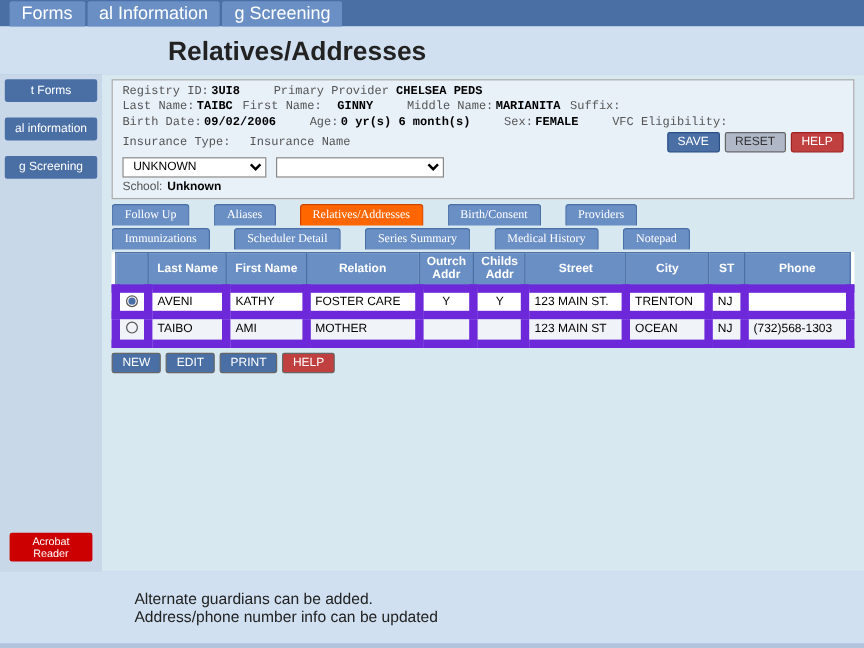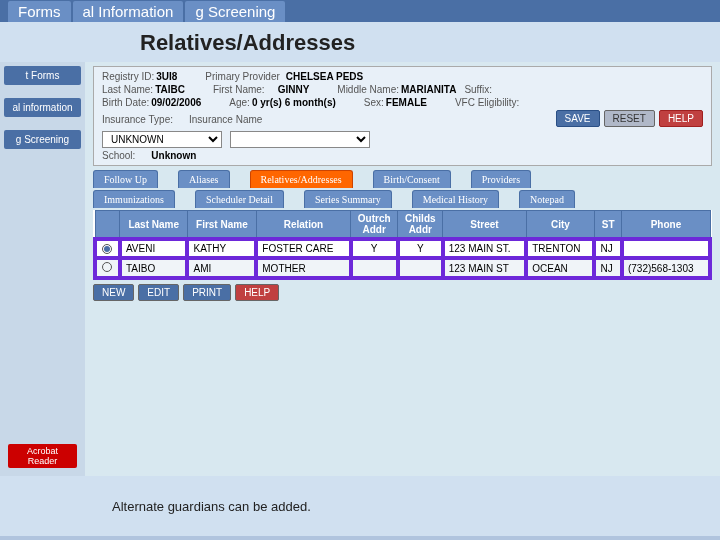--- a/index.html
+++ b/index.html
@@ -101,20 +101,21 @@
     }
     .info-value {
       font-weight: bold;
       font-size: 10px;
       color: #000;
     }
     .info-field {
       display: flex;
       align-items: center;
       gap: 2px;
+      font-family: Liberation Mono, monospace;
     }
 
     
     .select-box {
       border: 1px solid #888;
       background: white;
       padding: 1px 4px;
       font-size: 10px;
       width: 120px;
     }
@@ -181,21 +182,21 @@
     .data-table th {
       background: #6a8fc5;
       color: white;
       padding: 2px 4px;
       text-align: center;
       border: 1px solid #4a6fa5;
       font-size: 10px;
     }
     .data-table td {
       padding: 2px 4px;
-      border: 4px solid #6d28d9;
+      border: 7px solid #6d28d9;
       vertical-align: middle;
     }
     .data-table tr:nth-child(even) td {
       background: #f0f4f8;
     }
     .radio-cell {
       text-align: center;
     }
     .radio-dot {
       width: 10px;
@@ -241,21 +242,21 @@
       background: #d0e0f0;
       height: 60px;
       display: flex;
       flex-direction: column;
       justify-content: center;
     }
 
     .school-row {
       display: flex;
       align-items: center;
-      gap: 16px;
+      gap: 4px;
       margin-top: 2px;
     }
 
     .insurance-name-select {
       width: 140px;
     }
   </style>
 </head>
 <body>
 
@@ -293,21 +294,21 @@
         <div class="info-field" style="margin-left:20px;">
           <span class="info-label">Primary Provider</span>
           <span class="info-value" style="margin-left:4px;">CHELSEA PEDS</span>
         </div>
       </div>
       <div class="info-row">
         <div class="info-field">
           <span class="info-label">Last Name:</span>
           <span class="info-value">TAIBC</span>
         </div>
-        <div class="info-field" style="margin-left:20px;gap:13px;">
+        <div class="info-field" style="gap:13px;">
           <span class="info-label">First Name:</span>
           <span class="info-value">GINNY</span>
         </div>
         <div class="info-field" style="margin-left:20px;">
           <span class="info-label">Middle Name:</span>
           <span class="info-value">MARIANITA</span>
         </div>
         <div class="info-field">
           <span class="info-label">Suffix:</span>
         </div>
@@ -424,13 +425,14 @@
       <button class="btn-action">EDIT</button>
       <button class="btn-action">PRINT</button>
       <button class="btn-action help">HELP</button>
     </div>
 
   </div>
 </div>
 
 <div class="bottom-text">
   <span>Alternate guardians can be added.</span>
+  <span>Address/phone number info can be updated</span>
 </div>
 
 </body></html>

